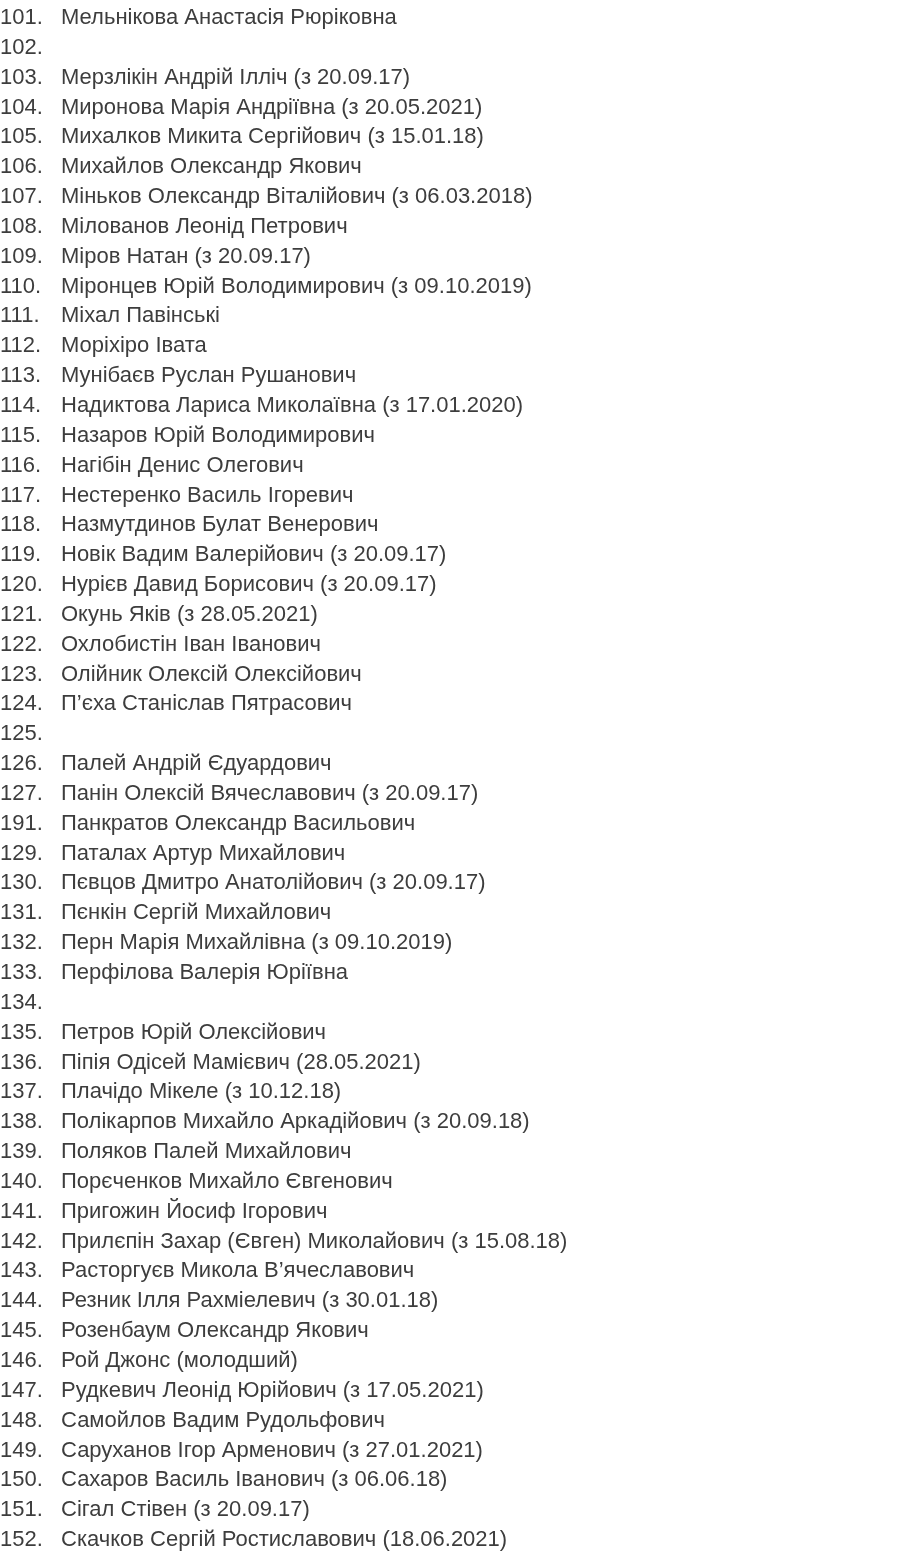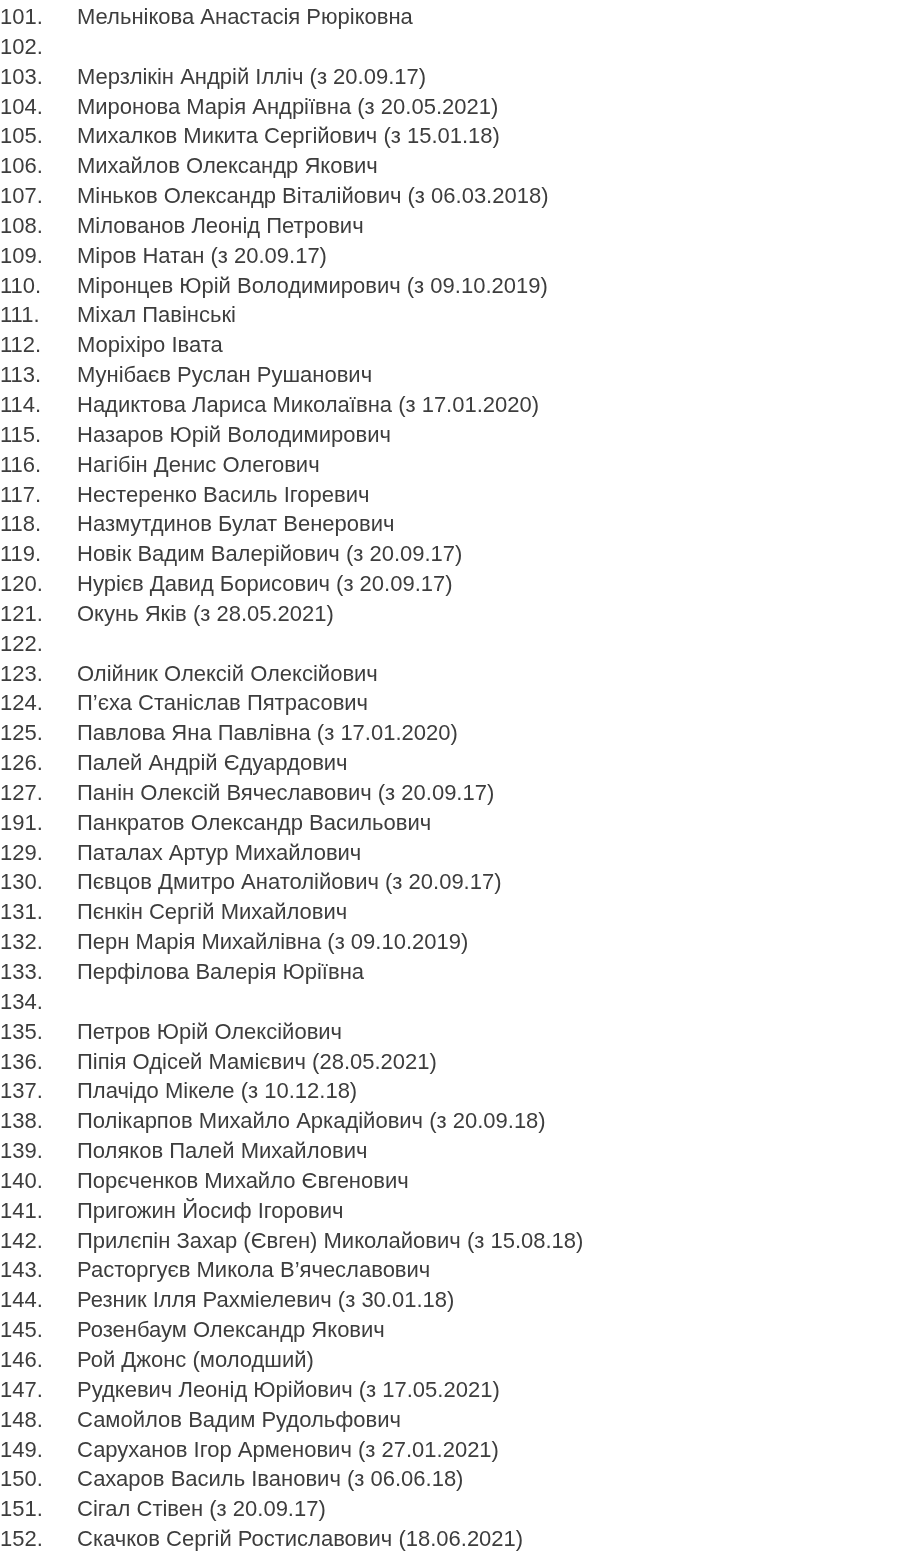--- a/index.html
+++ b/index.html
@@ -23,21 +23,21 @@
     display: flex;
     align-items: baseline;
   }
   .num {
     flex: 0 0 50px;
     width: 50px;
     text-align: left;
     white-space: nowrap;
   }
   .txt {
-    margin-left: 27px;
+    margin-left: 11px;
     white-space: nowrap;
   }
 </style>
 </head>
 <body style="background: rgb(255, 255, 255); color: rgb(61, 61, 61);">
 
 <main class="page">
   <div id="names-list">
   <div class="row">
     <span class="num">101.</span>
@@ -138,35 +138,35 @@
     <span class="txt">Нурієв Давид Борисович (з 20.09.17)</span>
   </div>
 
   <div class="row">
     <span class="num">121.</span>
     <span class="txt">Окунь Яків (з 28.05.2021)</span>
   </div>
 
   <div class="row">
     <span class="num">122.</span>
+    <span class="txt">Охлобистін Іван Іванович</span>
   </div>
 
   <div class="row">
     <span class="num">123.</span>
     <span class="txt">Олійник Олексій Олексійович</span>
   </div>
 
   <div class="row">
     <span class="num">124.</span>
     <span class="txt">П’єха Станіслав Пятрасович</span>
   </div>
 
   <div class="row">
     <span class="num">125.</span>
-    <span class="txt">Павлова Яна Павлівна (з 17.01.2020)</span>
   </div>
 
   <div class="row">
     <span class="num">126.</span>
     <span class="txt">Палей Андрій Єдуардович</span>
   </div>
 
   <div class="row">
     <span class="num">127.</span>
     <span class="txt">Панін Олексій Вячеславович (з 20.09.17)</span>

